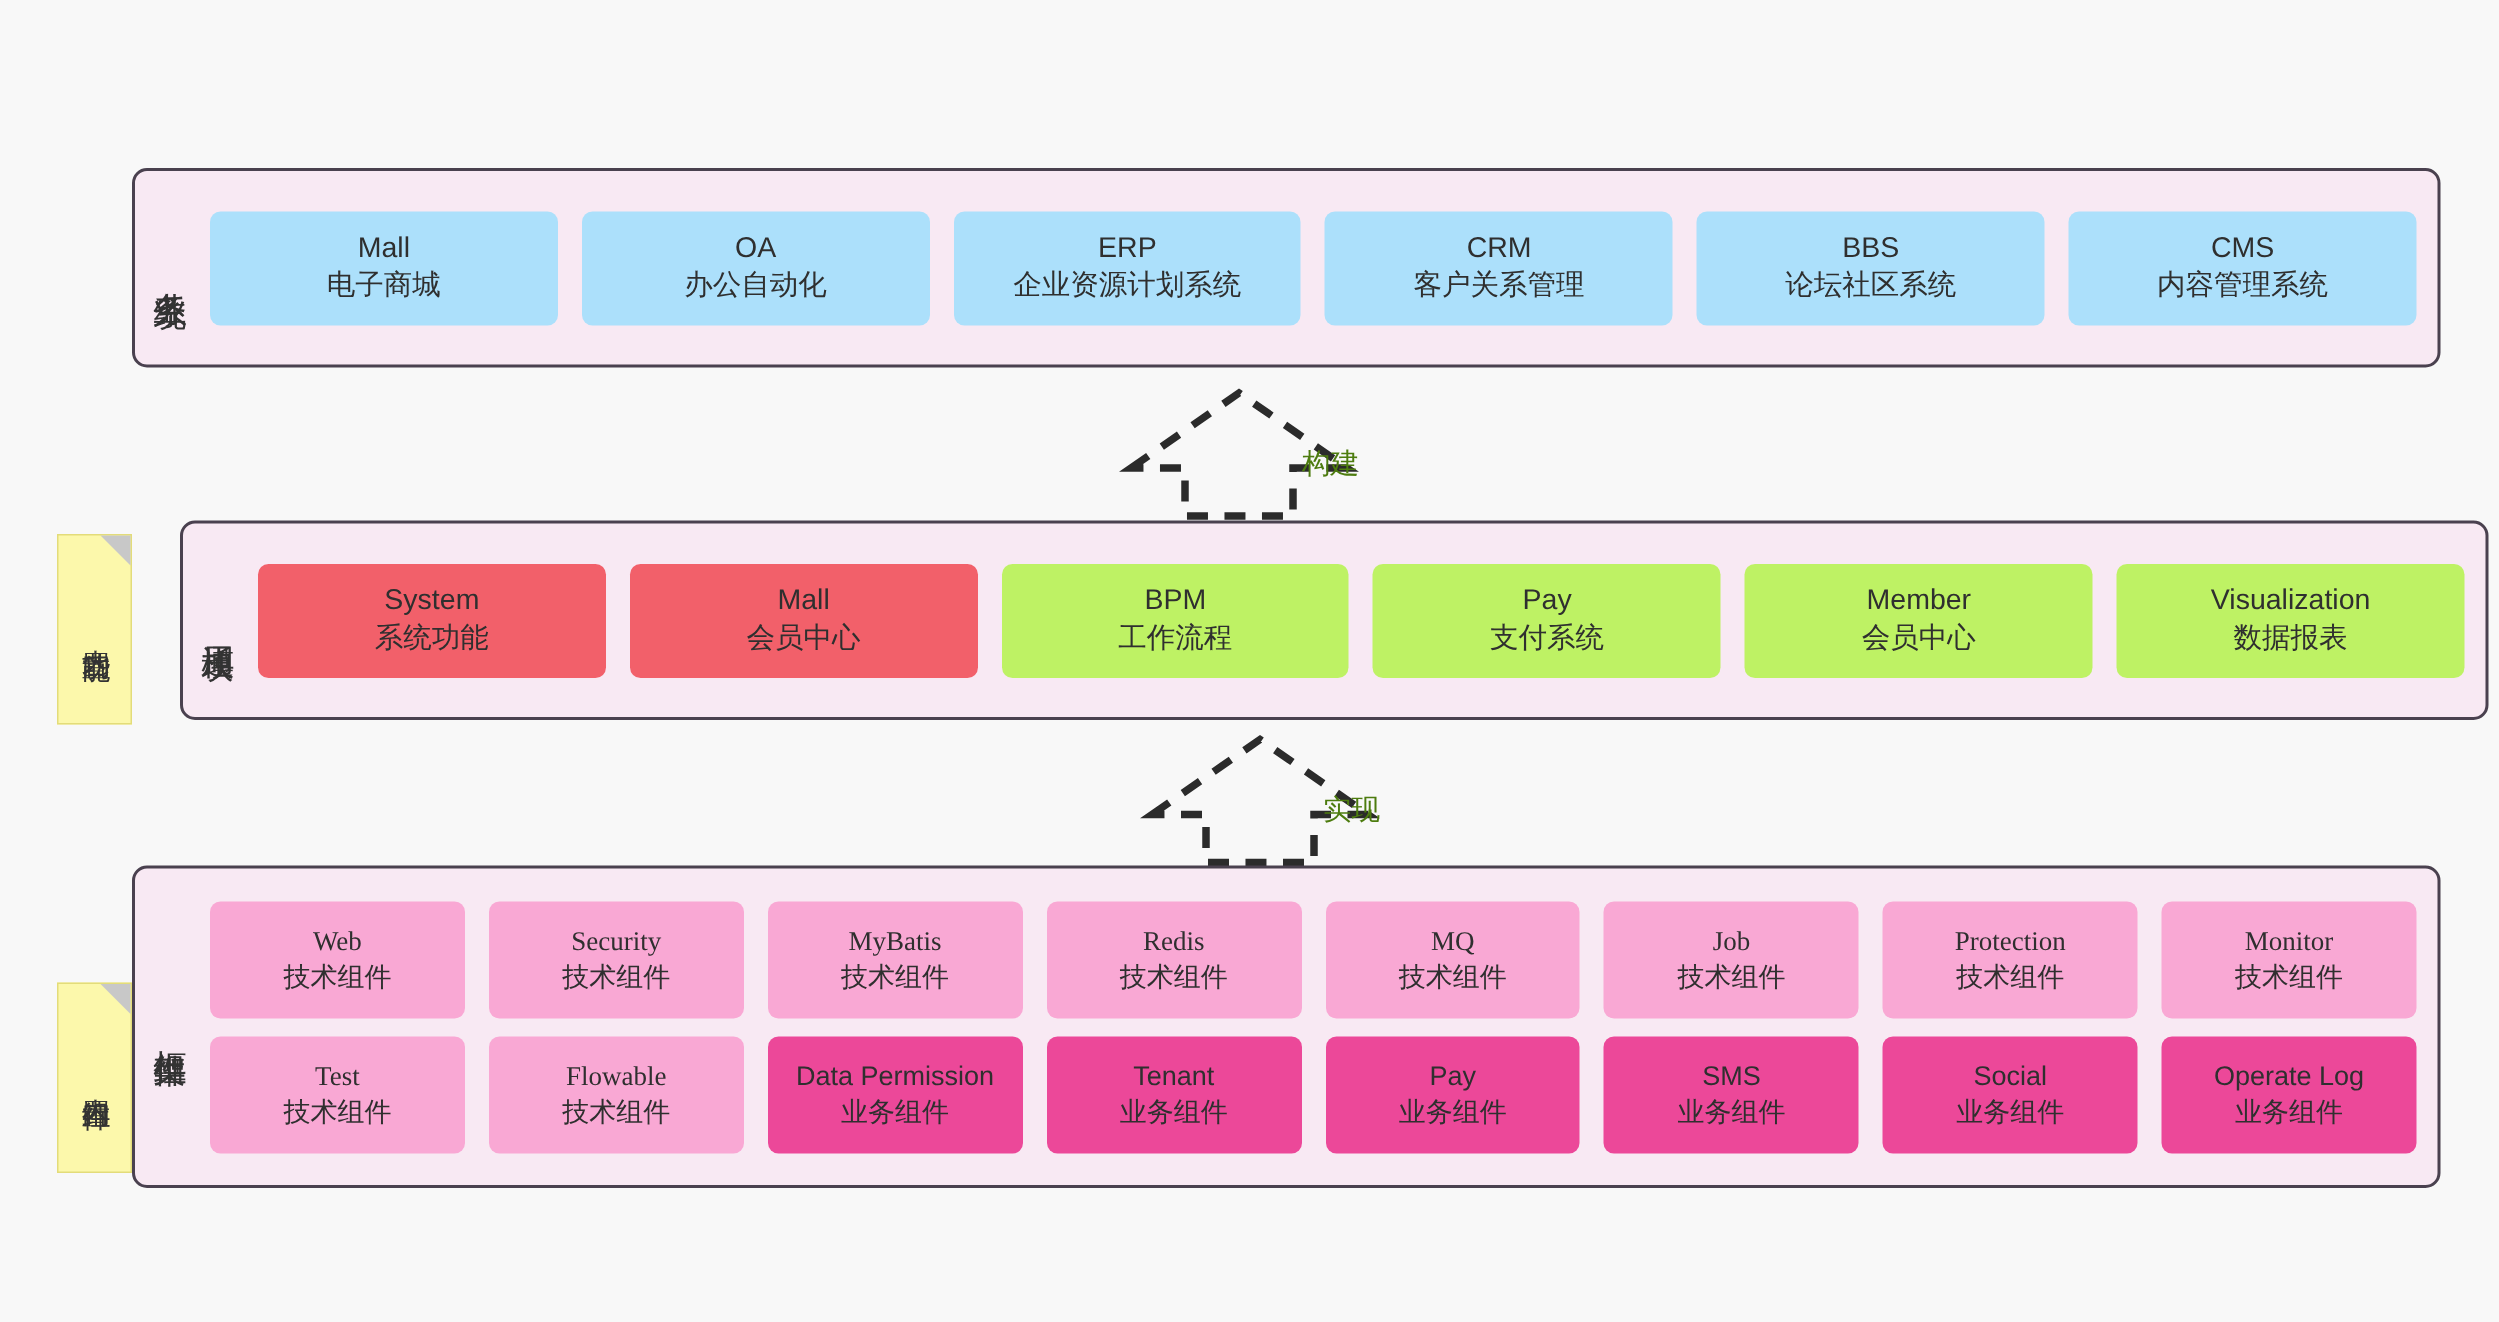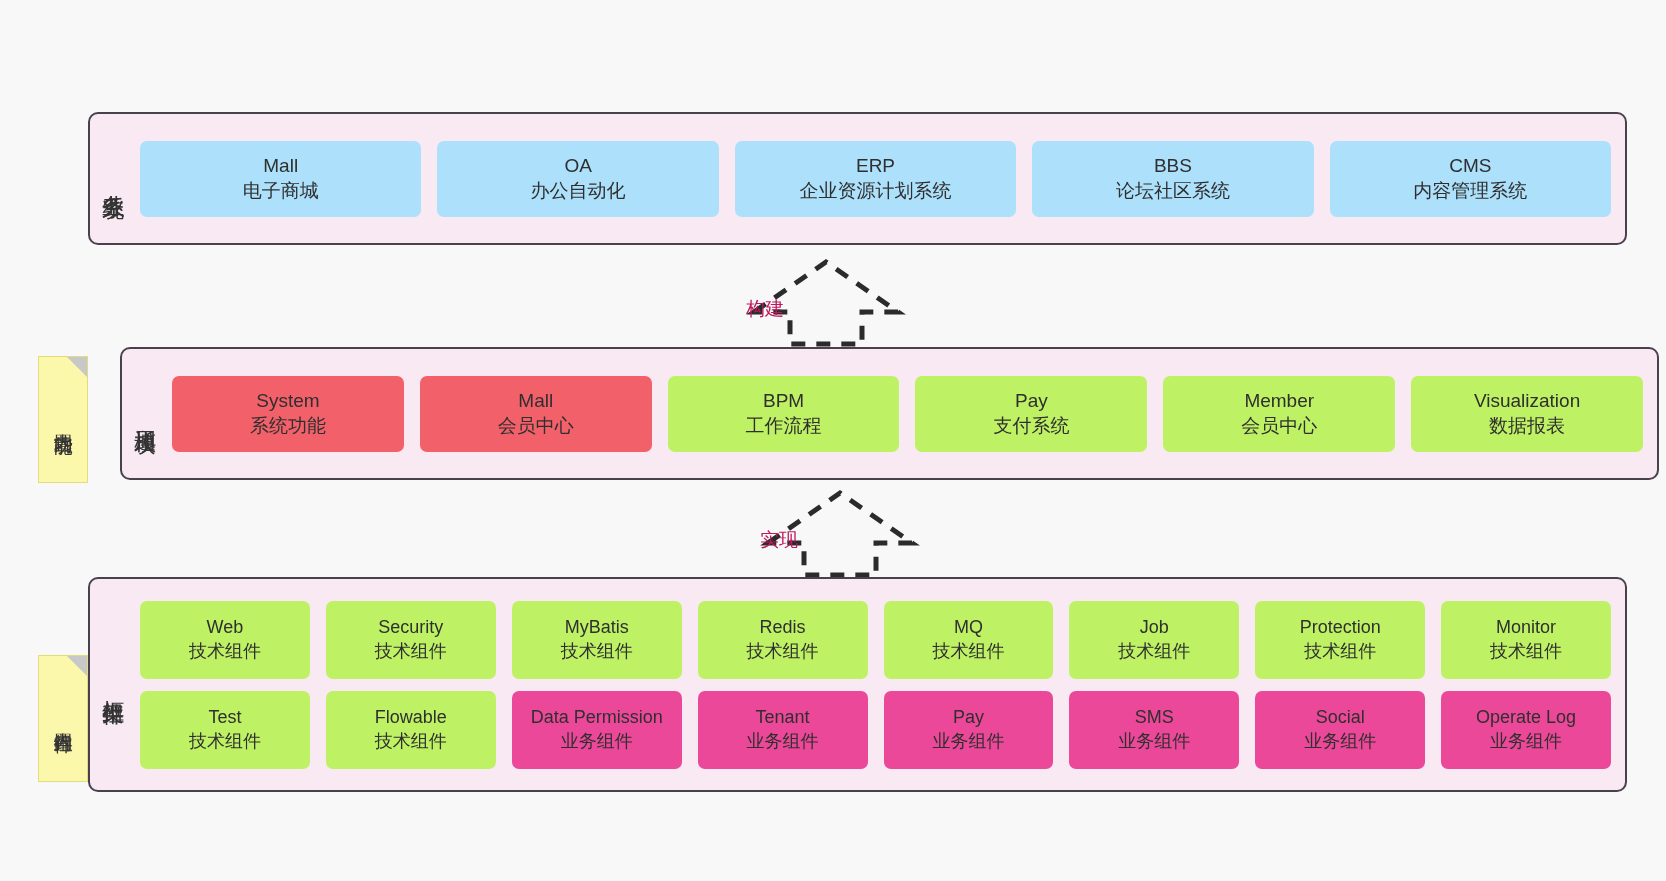--- a/index.html
+++ b/index.html
@@ -79,21 +79,21 @@
     box-sizing: border-box;
     padding: 4px 6px;
   }
   .cell .name { display: block; }
   .cell .desc { display: block; }
 
   
   .c-blue        { background: #ace0fb; }
   .c-red         { background: #f2606a; }
   .c-pink        { background: #bef264; }
-  .c-green       { background: #bef264; }
+  .c-green       { background: #f9a8d4; font-family: Liberation Serif, serif; }
   .c-lightgreen  { background: #ec4899; }
 
   
   #layer-business  { left: 88px;  top: 112px; width: 1539px; height: 133px; }
   #layer-business .layer-body { padding-right: 14px; }
   #layer-business .cell { height: 76px; }
 
   #layer-modules   { left: 88px;  top: 347px; width: 1539px; height: 133px; margin-left: 32px; }
   #layer-modules .cell { height: 76px; }
 
@@ -134,23 +134,23 @@
   .arrow {
     position: absolute;
     width: 160px;
     height: 92px;
   }
   .arrow svg { display: block; width: 100%; height: 100%; }
   .arrow-label {
     position: absolute;
     left: 0; right: 0;
     top: 40px;
-    text-align: left;
+    text-align: right;
     font-size: 19px;
-    color: #be185d;
+    color: #4d7c0f;
     background: transparent;
   }
   #arrow-build   { left: 746px; top: 256px; }
   #arrow-realize { left: 760px; top: 487px; }
 </style>
 </head>
 <body>
 
 <div class="diagram">
 
@@ -162,20 +162,24 @@
           <span class="name">Mall</span>
           <span class="desc">电子商城</span>
         </div>
         <div class="cell c-blue">
           <span class="name">OA</span>
           <span class="desc">办公自动化</span>
         </div>
         <div class="cell c-blue">
           <span class="name">ERP</span>
           <span class="desc">企业资源计划系统</span>
+        </div>
+        <div class="cell c-blue">
+          <span class="name">CRM</span>
+          <span class="desc">客户关系管理</span>
         </div>
         <div class="cell c-blue">
           <span class="name">BBS</span>
           <span class="desc">论坛社区系统</span>
         </div>
         <div class="cell c-blue">
           <span class="name">CMS</span>
           <span class="desc">内容管理系统</span>
         </div>
       </div>

